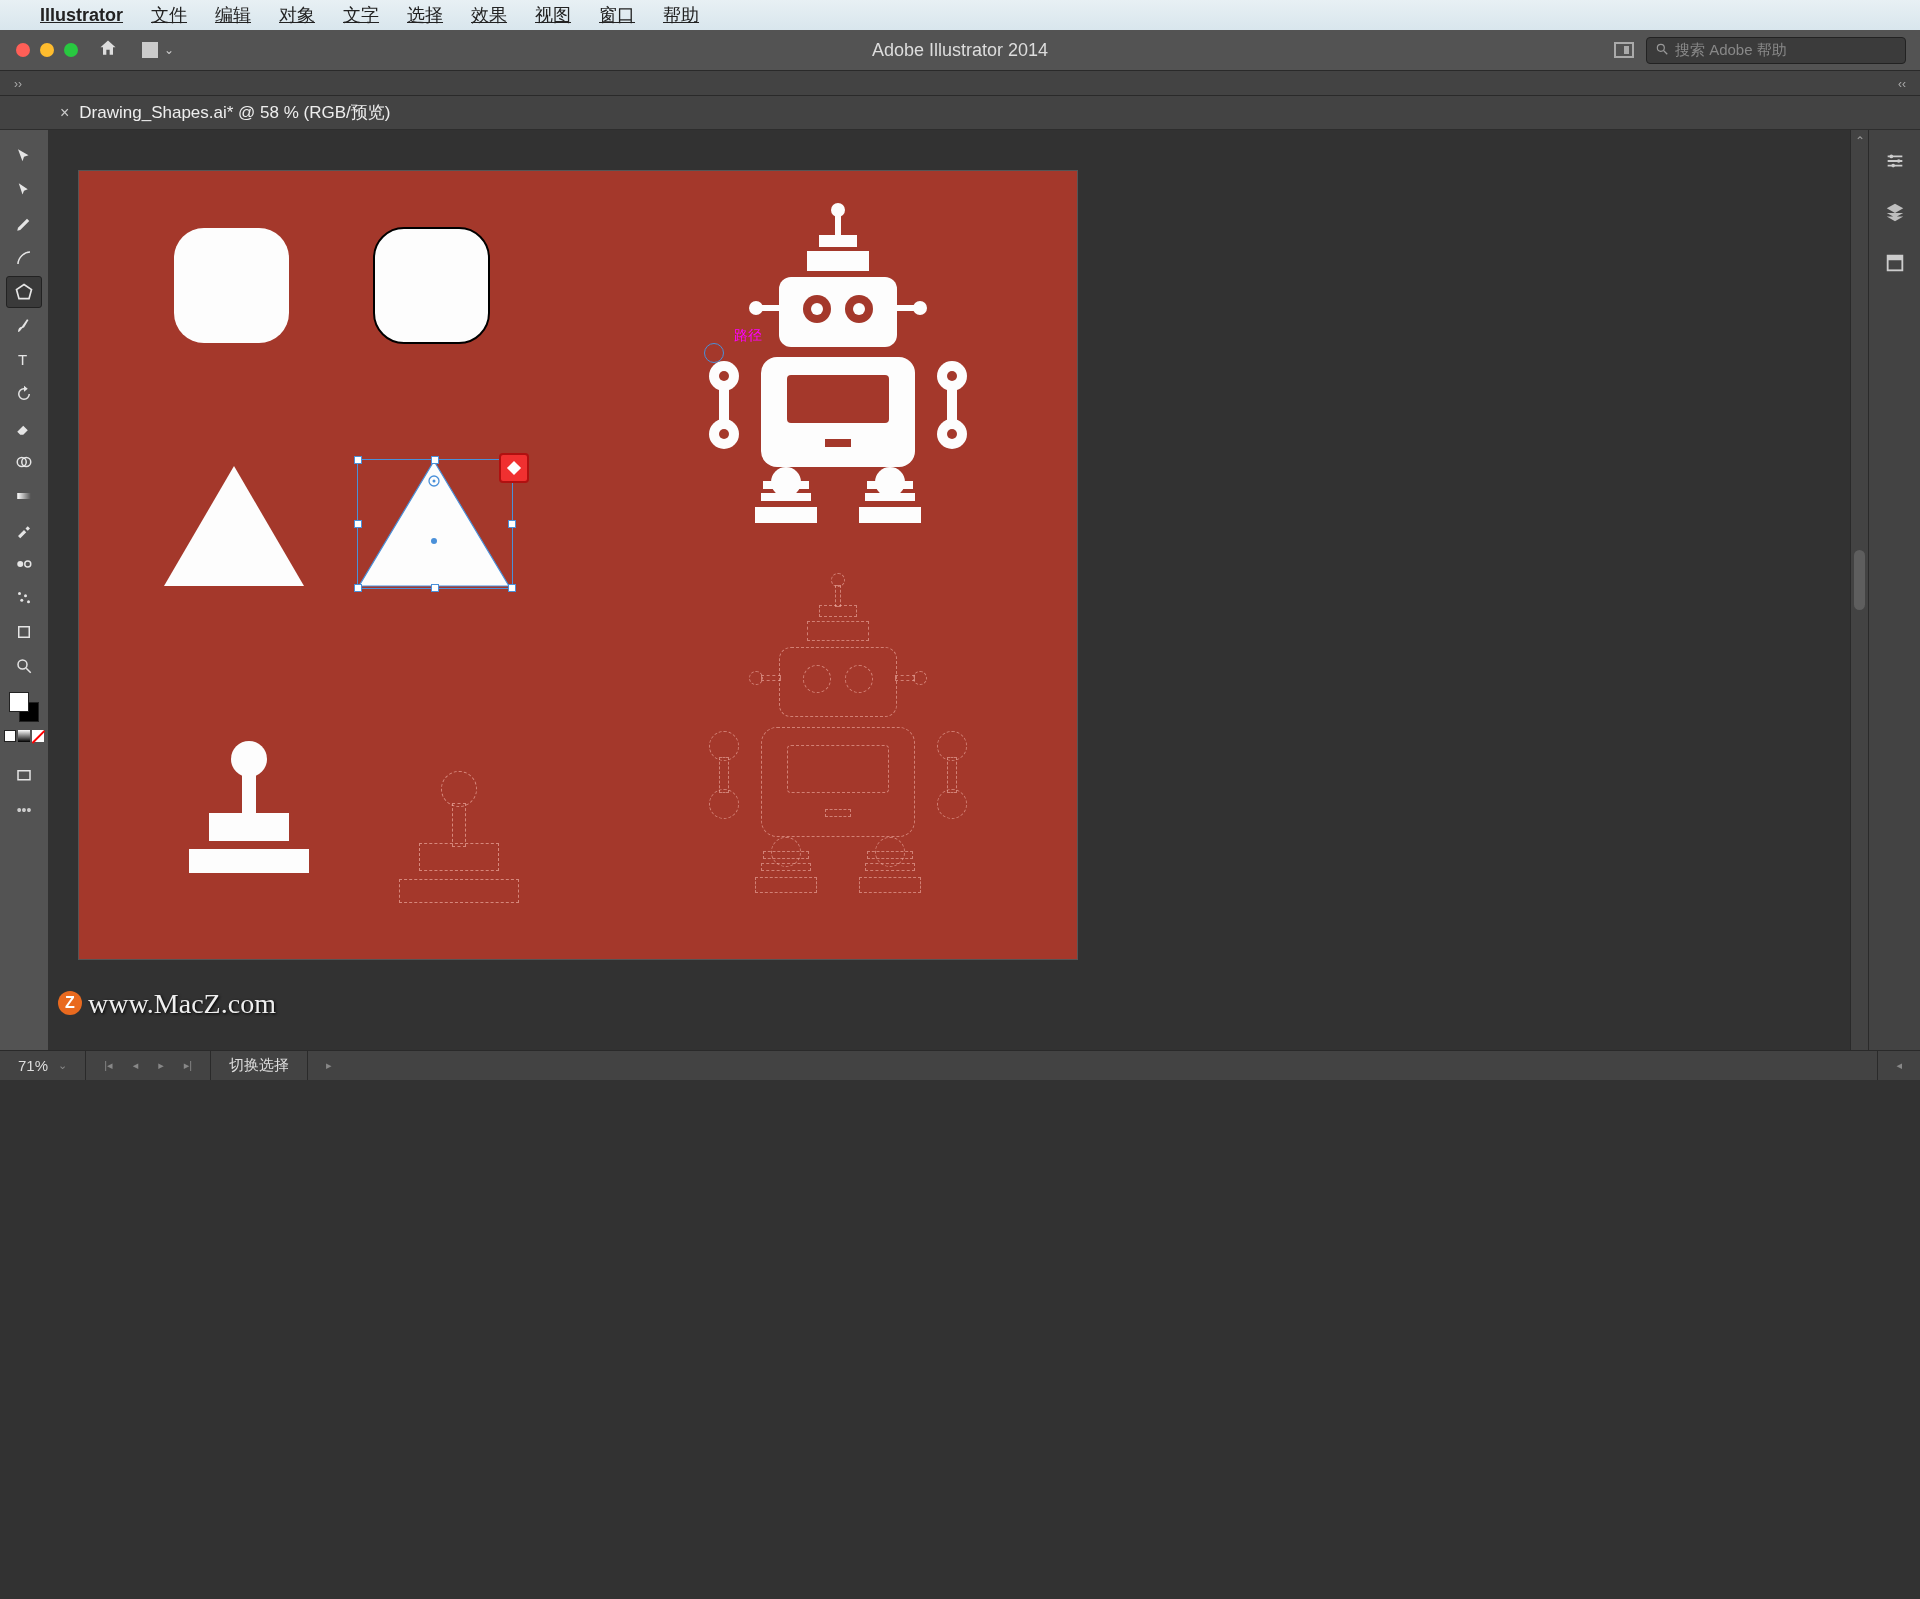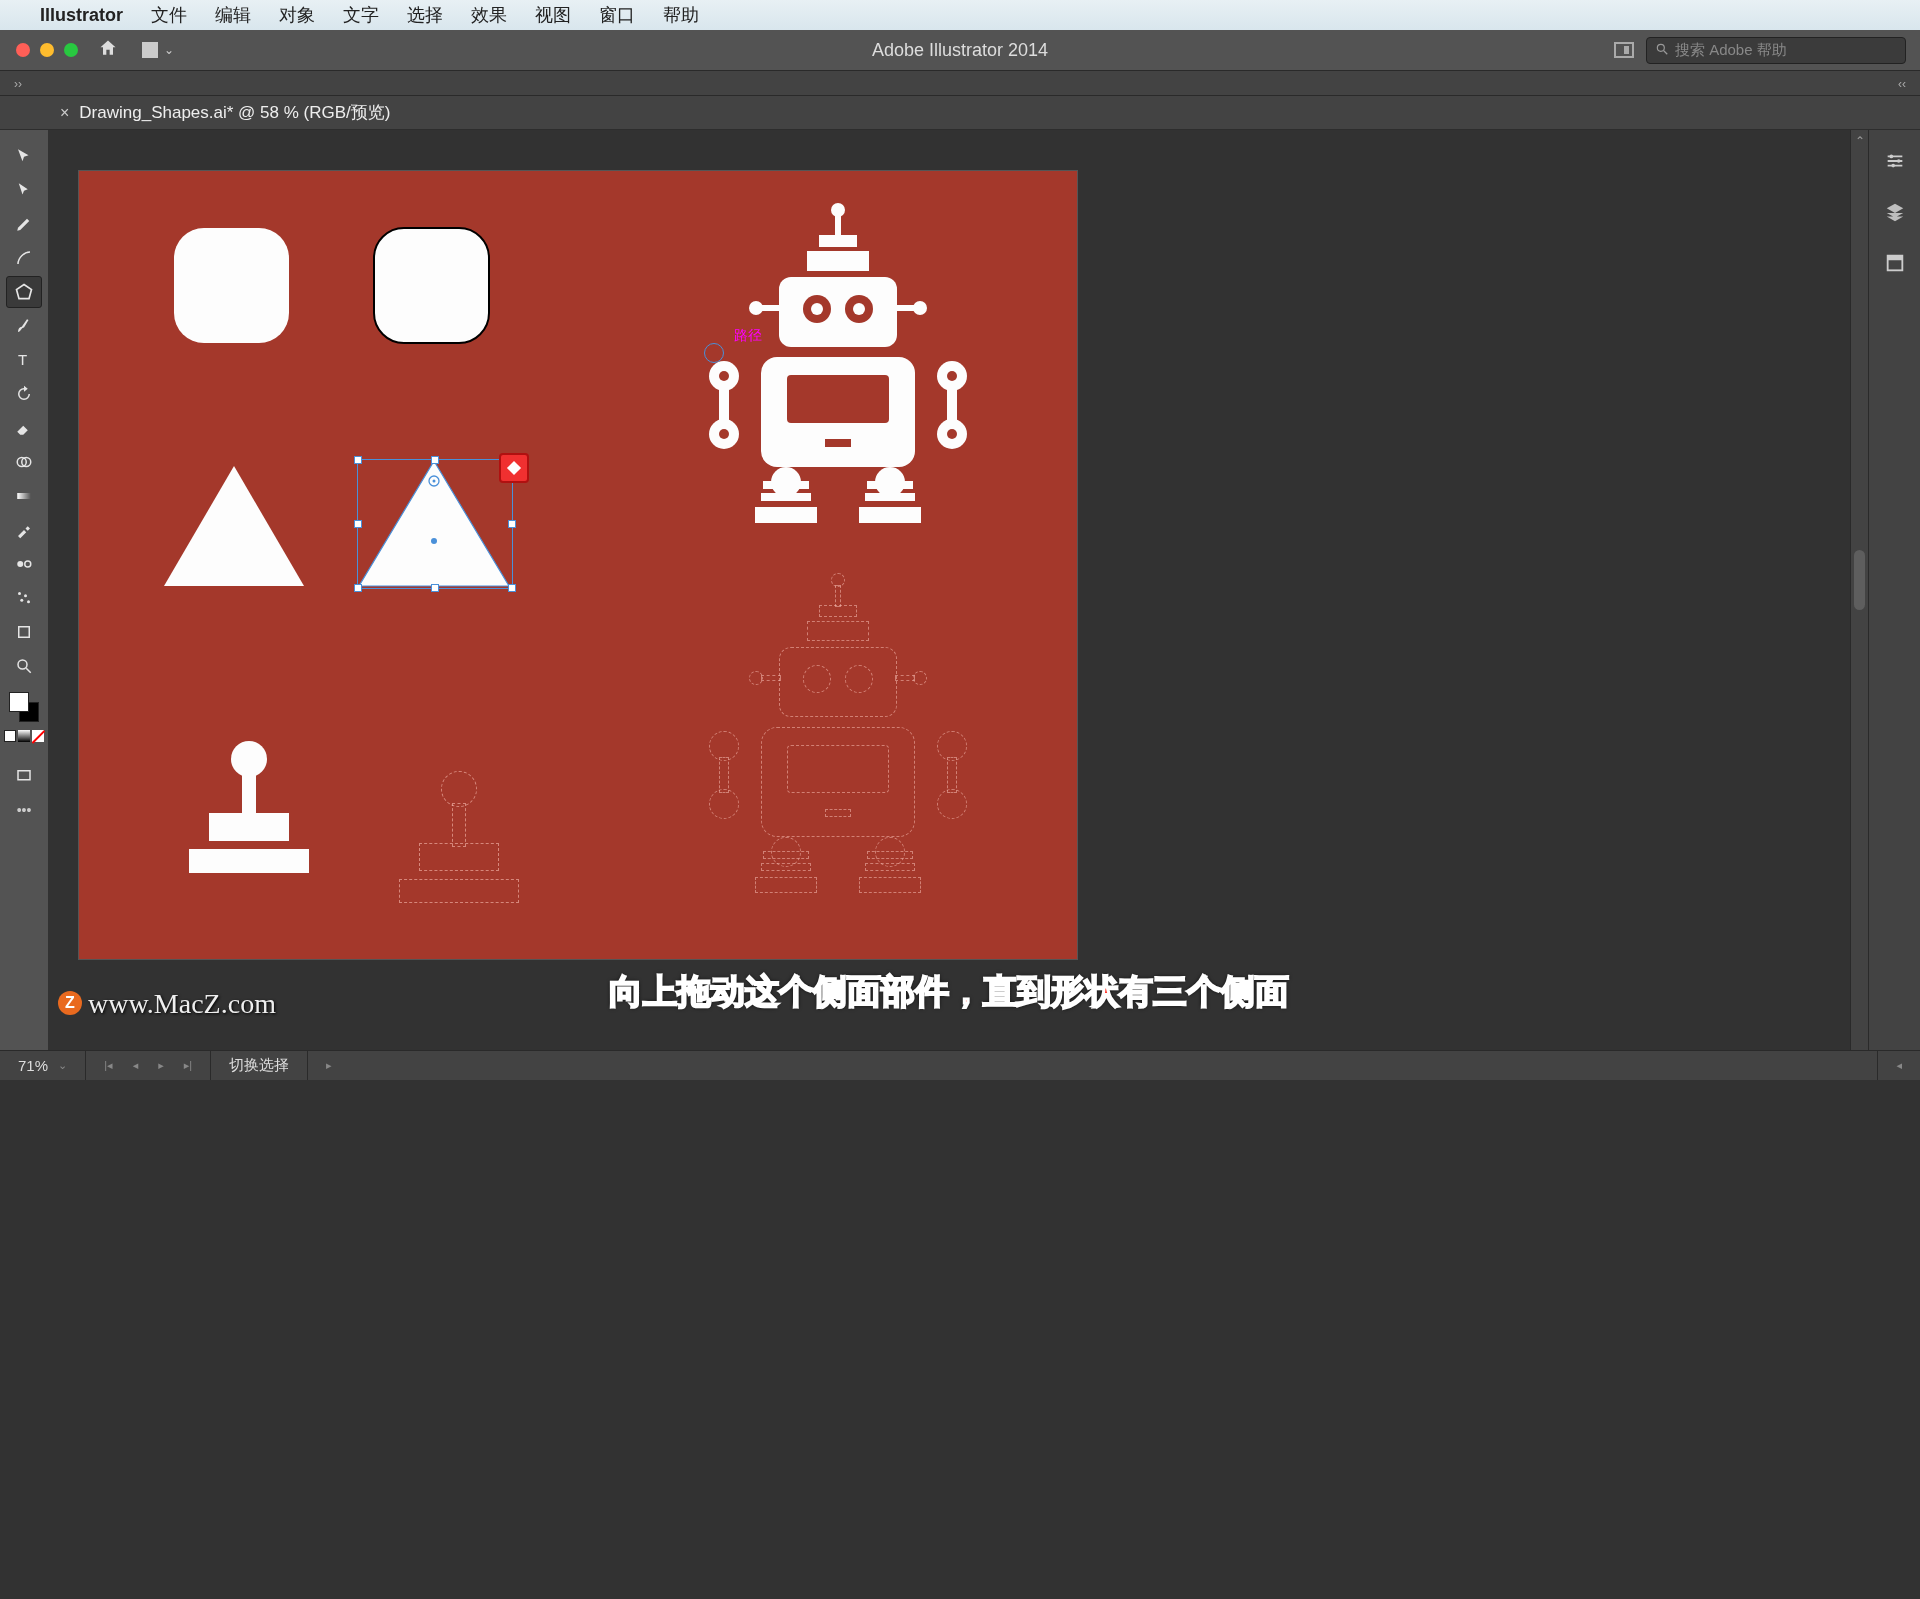--- a/index.html
+++ b/index.html
@@ -17,21 +17,21 @@
       background: linear-gradient(#e8f0f4,#d9e6ed);
       display: flex;
       align-items: center;
       padding: 0 12px;
       font-size: 18px;
       color: #222;
       gap: 28px;
     }
     .menubar .apple { font-size: 20px; }
     .menubar .appname { font-weight: 700; }
-    .menubar-item { cursor: default; }
+    .menubar-item { cursor: default; text-decoration: underline; }
 
     
     .window {
       background: #535353;
     }
     .titlebar {
       height: 40px;
       background: #535353;
       display: flex;
       align-items: center;
@@ -484,21 +484,20 @@
           <div style="left:84px;top:280px;width:46px;height:8px"></div>
           <div style="left:188px;top:280px;width:46px;height:8px"></div>
           <div style="left:82px;top:292px;width:50px;height:8px"></div>
           <div style="left:186px;top:292px;width:50px;height:8px"></div>
           <div style="left:76px;top:306px;width:62px;height:16px"></div>
           <div style="left:180px;top:306px;width:62px;height:16px"></div>
         </div>
 
       </div>
 
-      <div class="caption-overlay">向上拖动这个侧面部件，直到形状有三个侧面</div>
       <div class="watermark-badge">Z</div>
       <div class="watermark">www.MacZ.com</div>
     </div>
 
     <div class="scrollbar-v">
       <span class="scroll-up">⌃</span>
       <div class="scroll-thumb"></div>
     </div>
 
     <div class="panel-dock">

